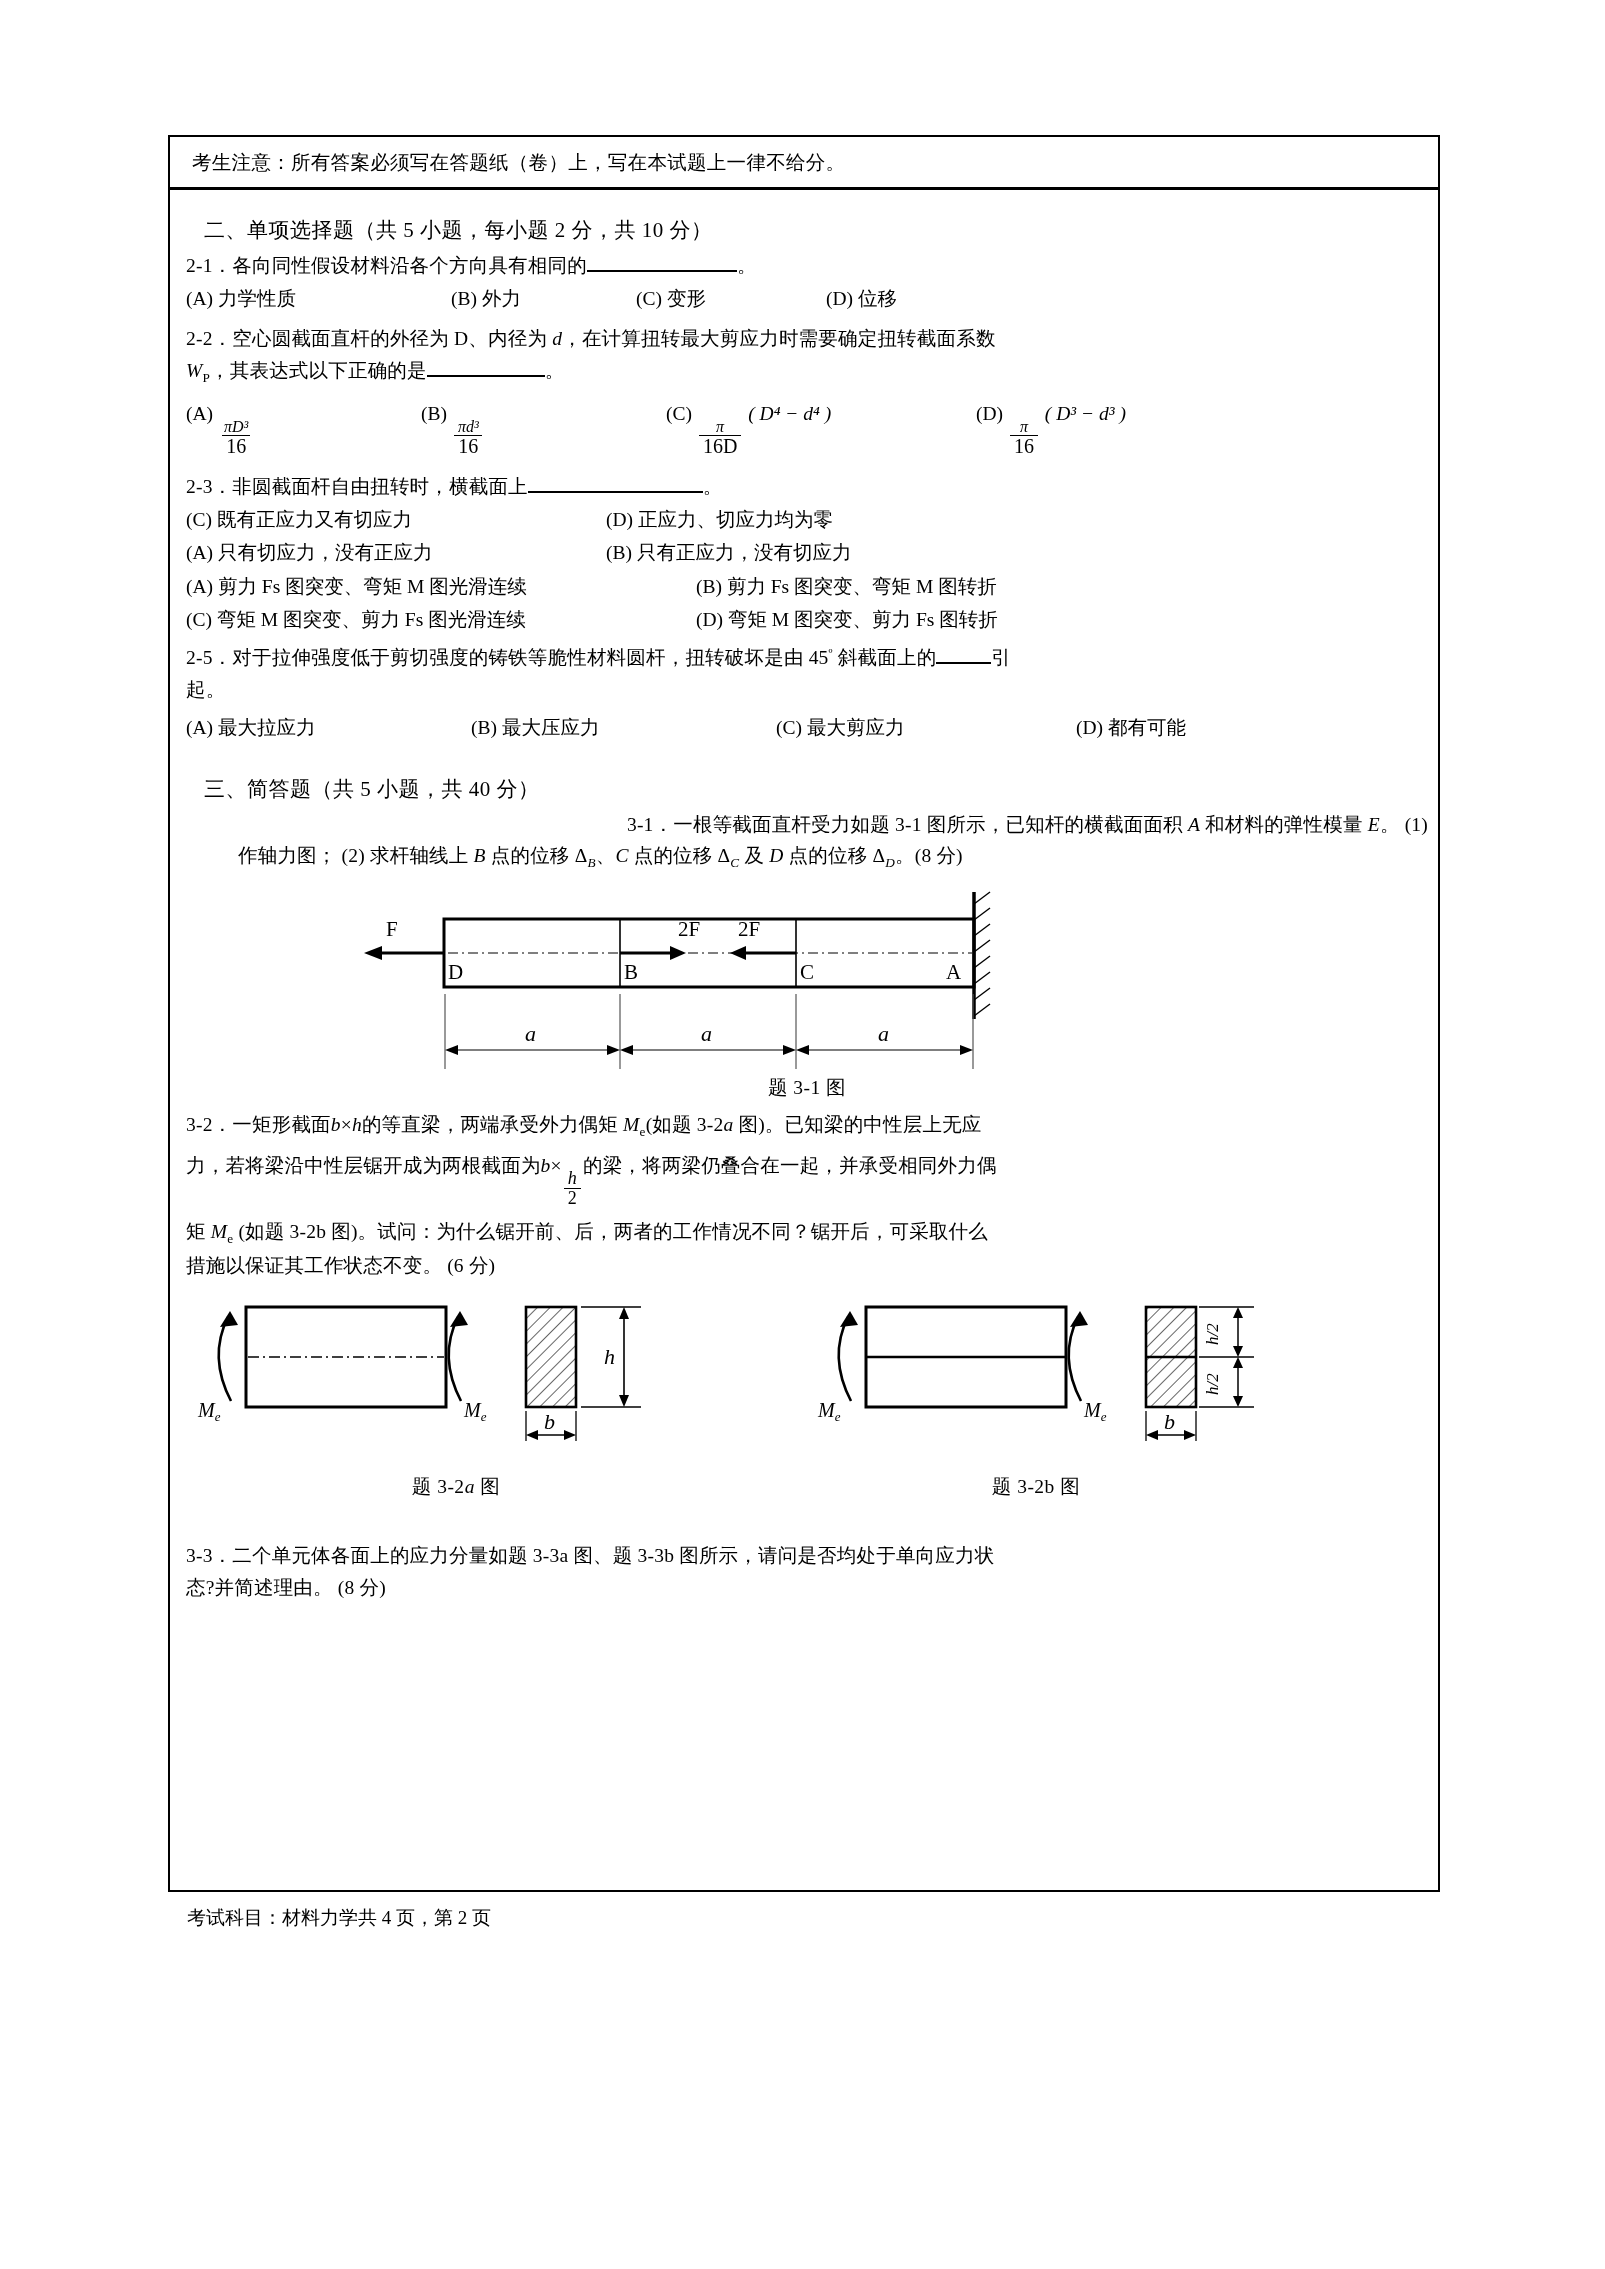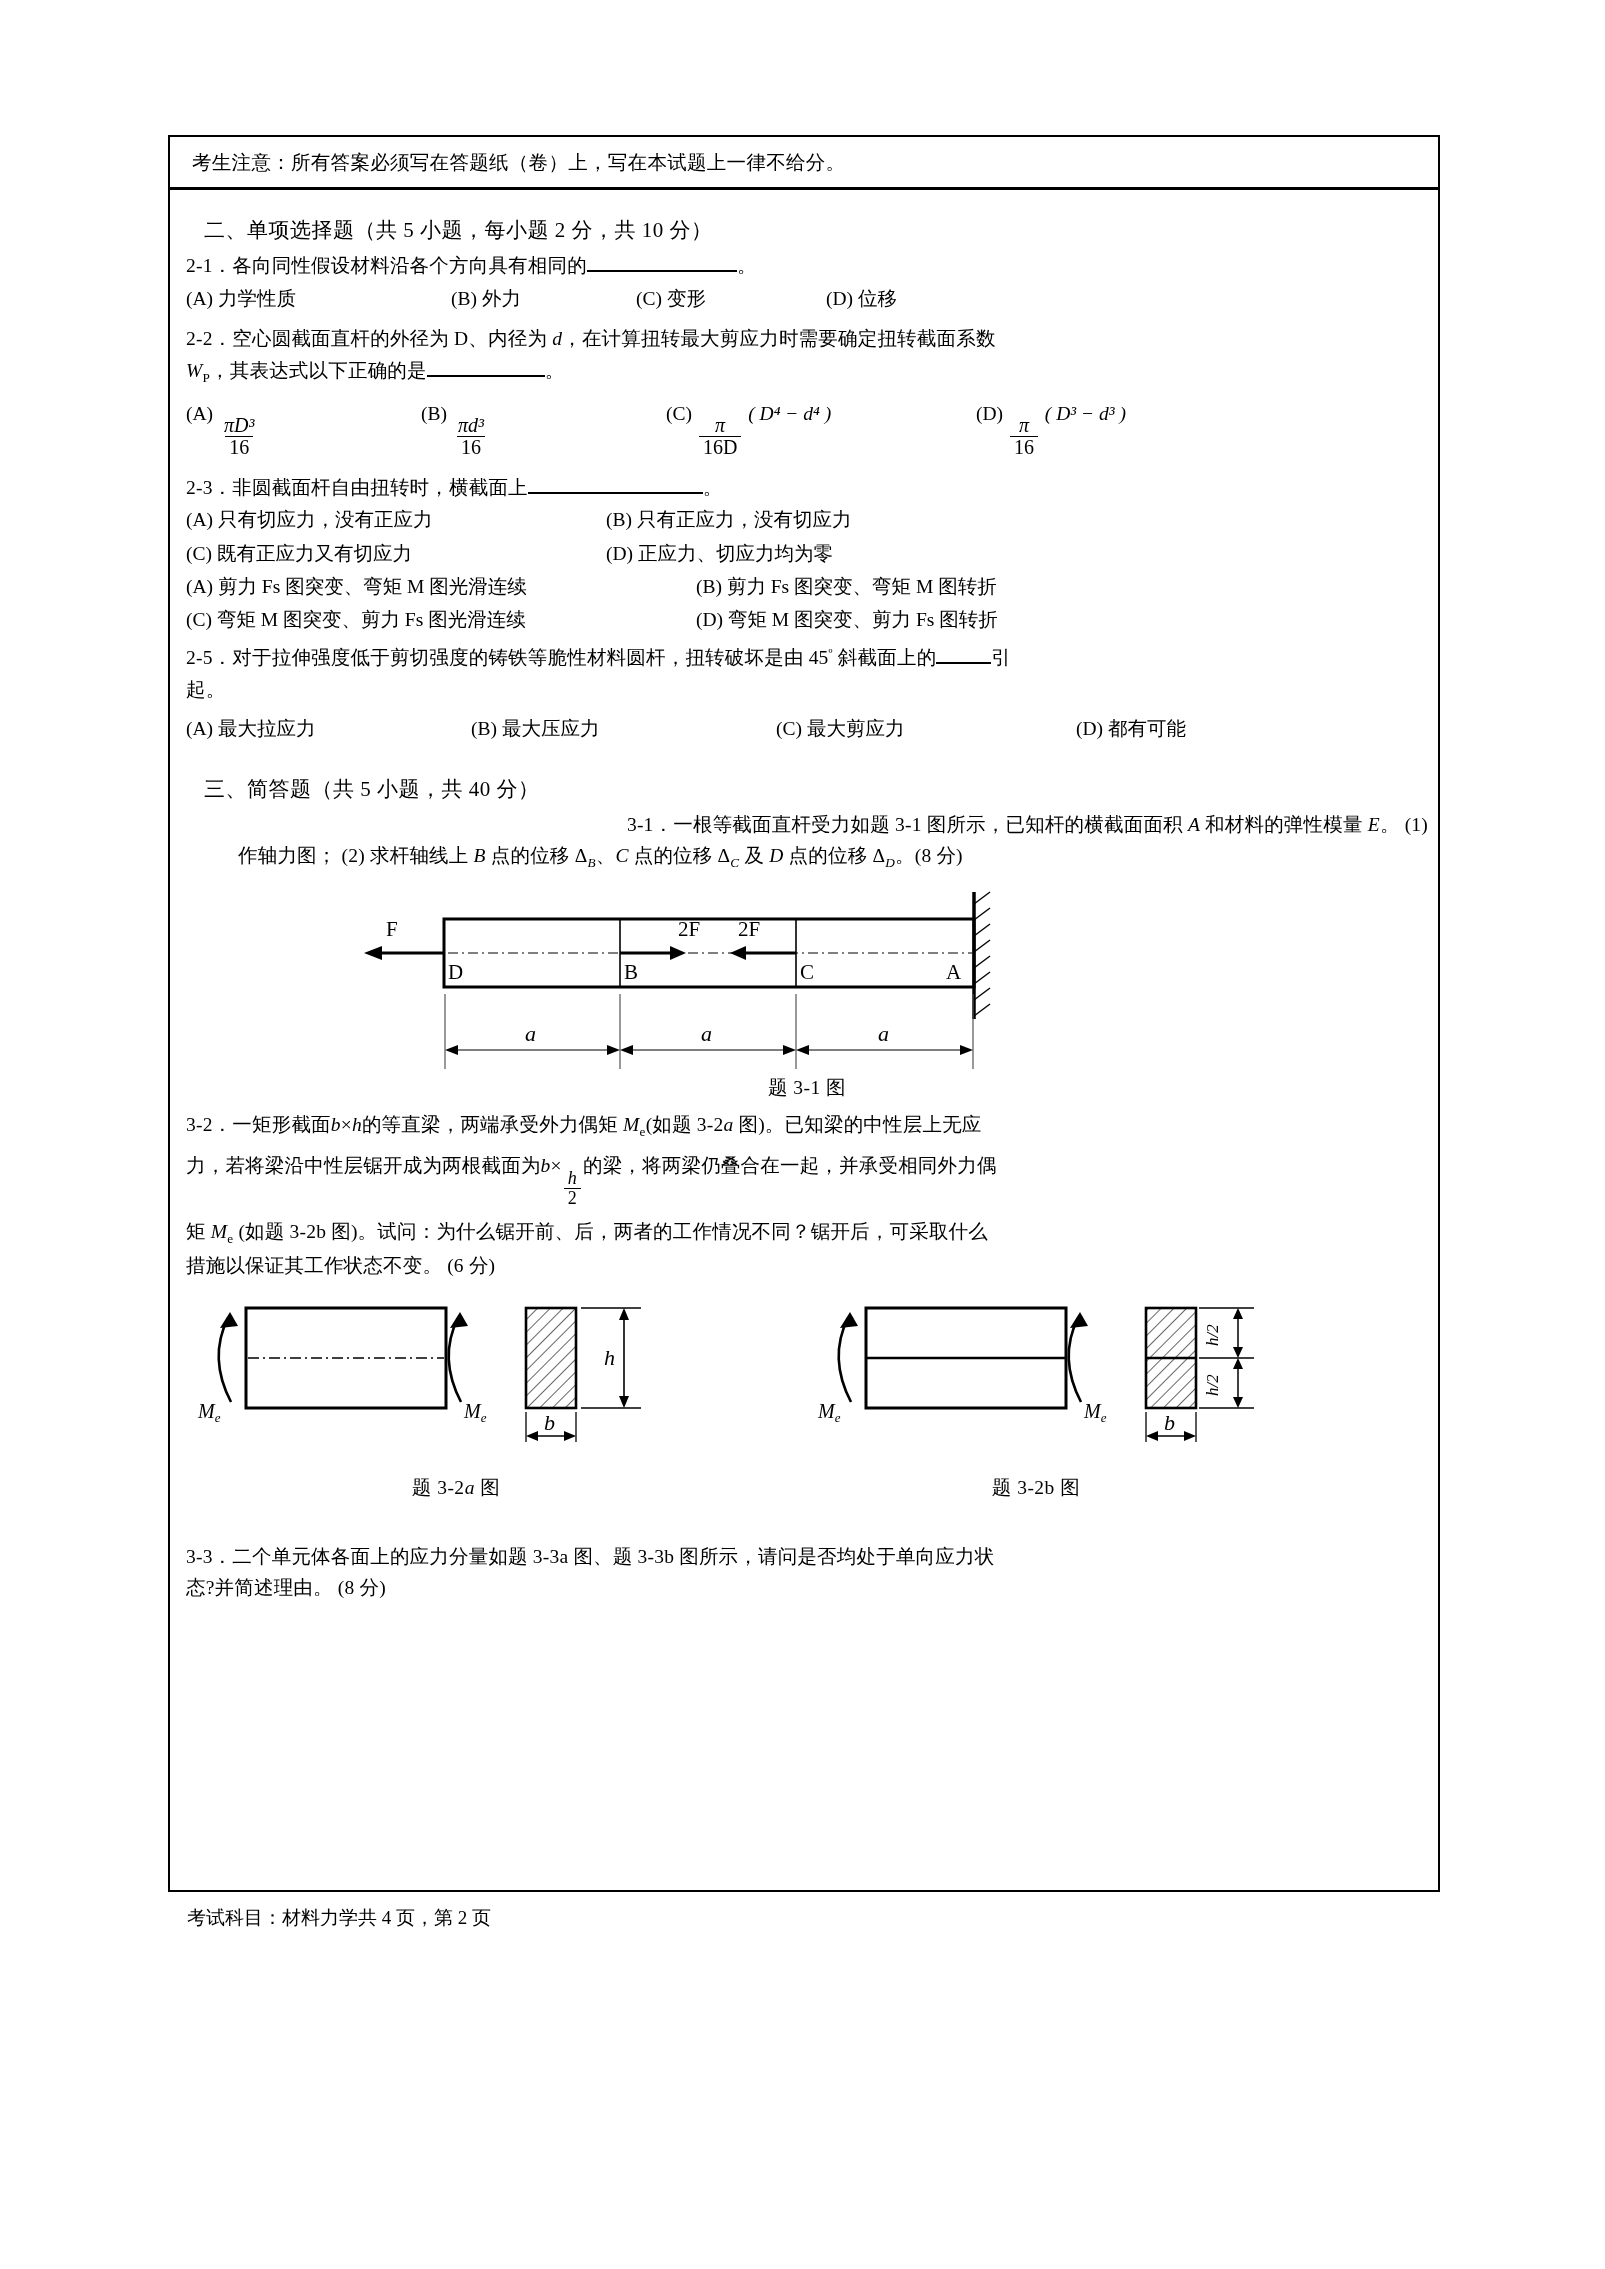--- a/index.html
+++ b/index.html
@@ -83,21 +83,21 @@
   .sup { font-size: 0.66em; vertical-align: super; }
   
   .frac {
     display: inline-flex;
     flex-direction: column;
     align-items: center;
     vertical-align: -0.62em;
     margin: 0 2px;
     line-height: 1.05;
   }
-  .frac .num { padding: 0 4px; font-size: 20px;}
+  .frac .num { padding: 0 4px; font-size: 16px;}
   .frac .den {
     padding: 0 4px;
     border-top: 1.6px solid #000;
     font-size: 20px;
   }
   .frac.small { vertical-align: -0.6em; }
   .frac.small .num, .frac.small .den { font-size: 18px; }
   
   .fig { position: relative; }
   .figcap {
@@ -191,36 +191,36 @@
         </span>
         <span class="ital">( D³ − d³ )</span>
       </span>
     </div>
 
     <div class="q-line" style="margin-top:6px;">
       <span>2-3．非圆截面杆自由扭转时，横截面上</span><span class="blankline" style="width:175px;"></span><span>。</span>
     </div>
     <div class="opts-row">
       <span class="opt" style="width:420px;">
+        <span>(C)</span>
+        <span>既有正应力又有切应力</span>
+      </span>
+      <span class="opt">
+        <span>(D)</span>
+        <span>正应力、切应力均为零</span>
+      </span>
+    </div>
+    <div class="opts-row">
+      <span class="opt" style="width:420px;">
         <span>(A)</span>
         <span>只有切应力，没有正应力</span>
       </span>
       <span class="opt">
         <span>(B)</span>
         <span>只有正应力，没有切应力</span>
-      </span>
-    </div>
-    <div class="opts-row">
-      <span class="opt" style="width:420px;">
-        <span>(C)</span>
-        <span>既有正应力又有切应力</span>
-      </span>
-      <span class="opt">
-        <span>(D)</span>
-        <span>正应力、切应力均为零</span>
       </span>
     </div>
 
     <div class="opts-row">
       <span class="opt" style="width:510px;">
         <span>(A)</span>
         <span>剪力 Fs 图突变、弯矩 M 图光滑连续</span>
       </span>
       <span class="opt">
         <span>(B)</span>

